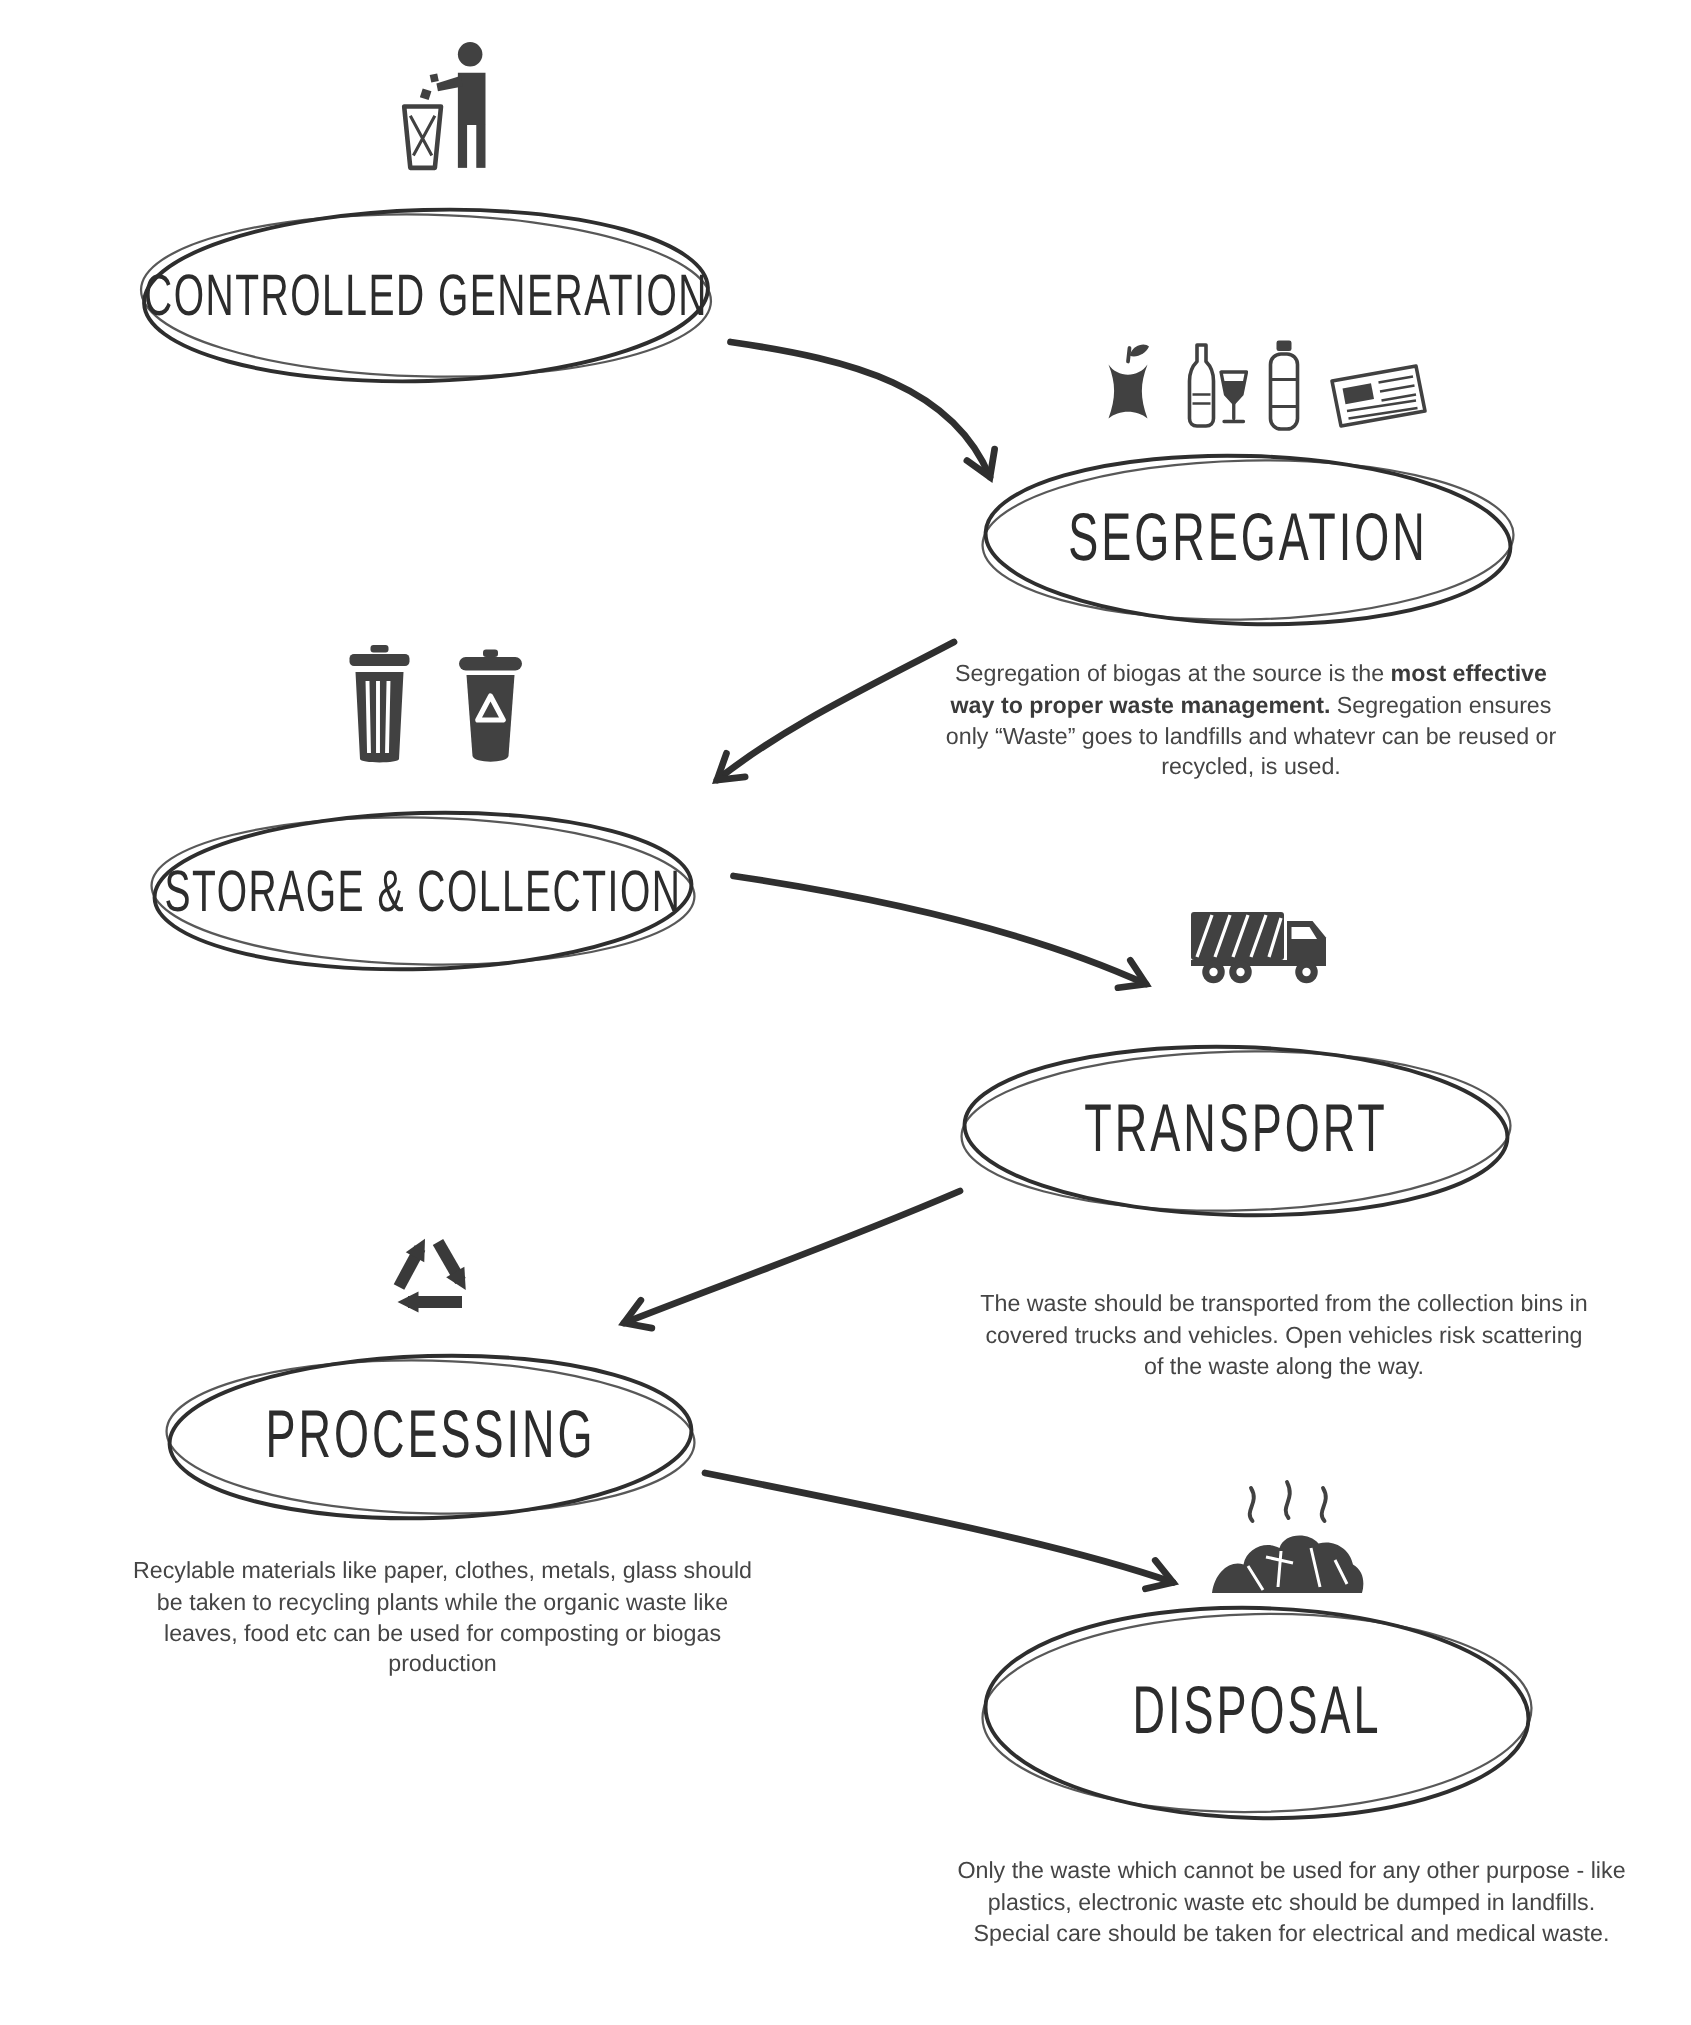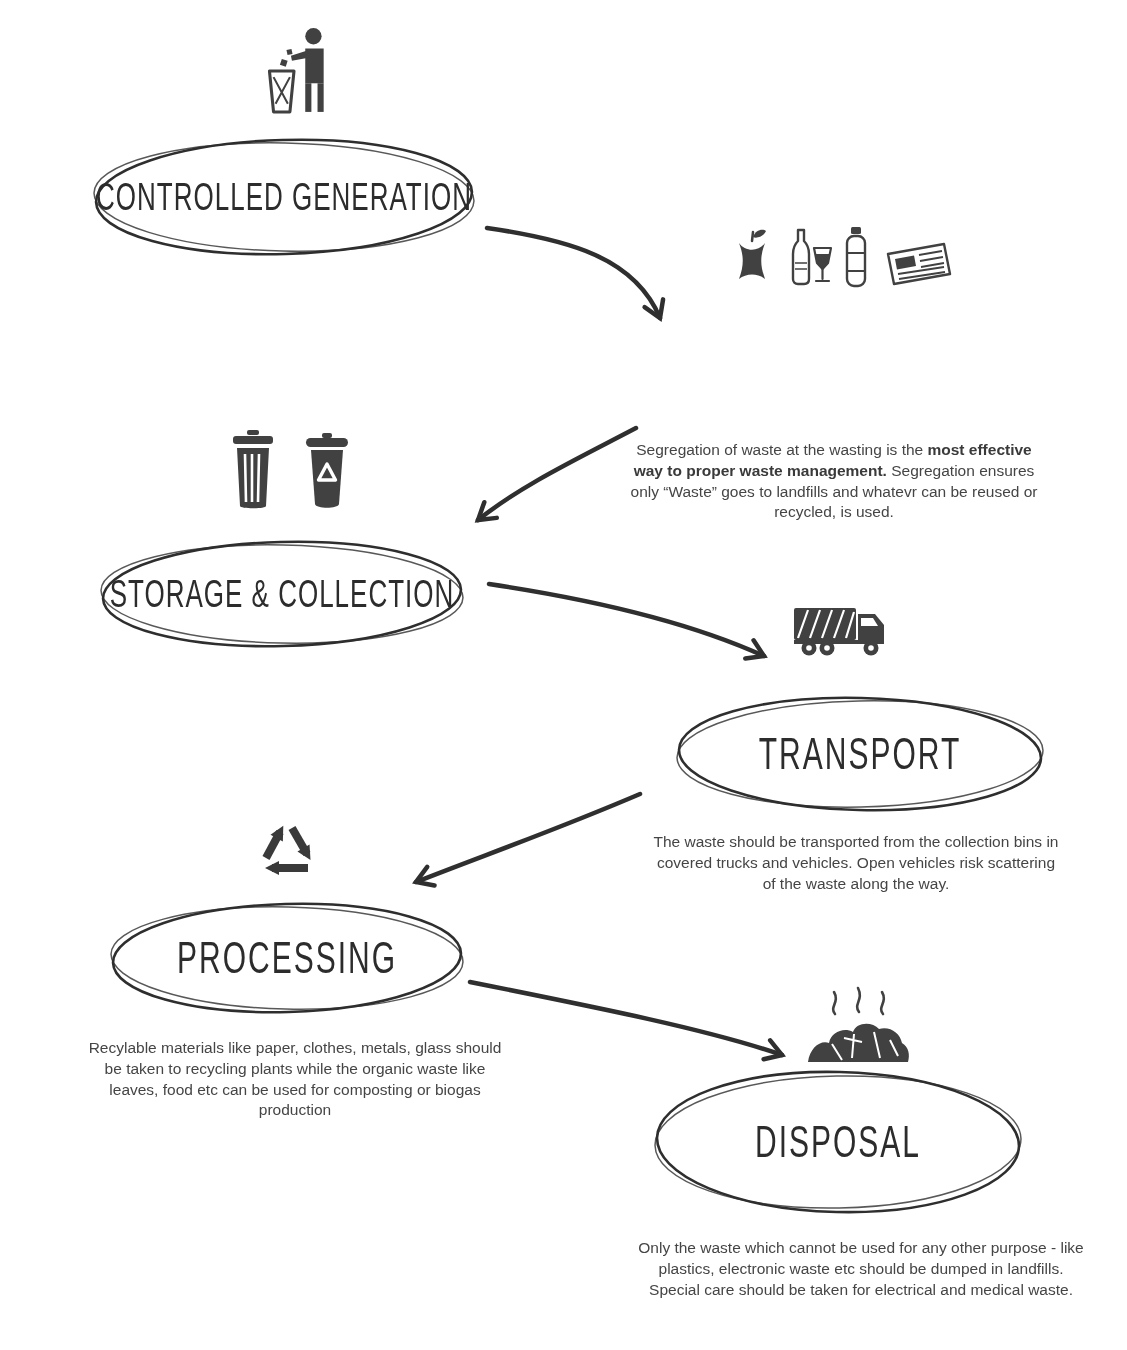--- a/index.html
+++ b/index.html
@@ -88,21 +88,28 @@
         <path d="M6,27 L22,27 M6,45 L22,45" stroke="#414141" stroke-width="2" fill="none"></path>
       </svg>
     </div>
     <div class="icon" style="left:884px;top:240px;width:76px;height:50px">
       <svg viewBox="0 0 76 50">
         <polygon points="4,14 60,4 66,34 10,44" fill="none" stroke="#414141" stroke-width="2.4" stroke-linejoin="round"></polygon>
         <polygon points="11,19 30,15.5 32,26 13,29.5" fill="#414141"></polygon>
         <path d="M35,15 L58,11 M36,21 L59,17 M37,27 L60,23 M14,34 L60,27 M15,39 L61,32" stroke="#414141" stroke-width="1.8" fill="none"></path>
       </svg>
     </div>
-    <p class="desc" style="left:628px;top:440px;width:412px"><span>Segregation of waste at the wasting is the </span><span class="b">most effective way to proper waste management.</span><span> Segregation ensures only “Waste” goes to landfills and whatevr can be reused or recycled, is used.</span></p>
+    <div class="bubble" style="left:650px;top:298px;width:364px;height:124px">
+      <svg class="sketch" viewBox="0 0 364 124" preserveAspectRatio="none">
+        <ellipse class="sk1" cx="182" cy="62" rx="175" ry="56" transform="rotate(1.6 182 62)"></ellipse>
+        <ellipse class="sk2" cx="182" cy="62" rx="177" ry="53" transform="rotate(-1.2 182 62)"></ellipse>
+      </svg>
+      <h2 class="title">SEGREGATION</h2>
+    </div>
+    <p class="desc" style="left:628px;top:440px;width:412px"><span>Segregation of biogas at the source is the </span><span class="b">most effective way to proper waste management.</span><span> Segregation ensures only “Waste” goes to landfills and whatevr can be reused or recycled, is used.</span></p>
   </section>
 
   <section class="node">
     <div class="icon" style="left:228px;top:428px;width:50px;height:84px">
       <svg viewBox="0 0 50 84">
         <rect x="19" y="2" width="12" height="5" rx="2" fill="#414141"></rect>
         <rect x="5" y="8" width="40" height="8" rx="3" fill="#414141"></rect>
         <path d="M9,20 L41,20 L38,78 C38,81 12,81 12,78 Z" fill="#414141"></path>
         <path d="M17,26 L18,74 M24,26 L24,74 M31,26 L30,74" stroke="#ffffff" stroke-width="2.6" fill="none"></path>
       </svg>
@@ -133,28 +140,28 @@
         <polygon points="69,18 81,18 86,26 69,26" fill="#ffffff"></polygon>
         <rect x="2" y="40" width="90" height="4" fill="#414141"></rect>
         <circle cx="17" cy="48" r="7.5" fill="#414141"></circle>
           <circle cx="17" cy="48" r="2.8" fill="#ffffff"></circle>
         <circle cx="35" cy="48" r="7.5" fill="#414141"></circle>
           <circle cx="35" cy="48" r="2.8" fill="#ffffff"></circle>
         <circle cx="79" cy="48" r="7.5" fill="#414141"></circle>
           <circle cx="79" cy="48" r="2.8" fill="#ffffff"></circle>
       </svg>
     </div>
-    <div class="bubble" style="left:672px;top:692px;width:376px;height:124px">
+    <div class="bubble" style="left:636px;top:692px;width:376px;height:124px">
       <svg class="sketch" viewBox="0 0 376 124" preserveAspectRatio="none">
         <ellipse class="sk1" cx="188" cy="62" rx="181" ry="56" transform="rotate(1.4 188 62)"></ellipse>
         <ellipse class="sk2" cx="188" cy="62" rx="183" ry="53" transform="rotate(-1.2 188 62)"></ellipse>
       </svg>
       <h2 class="title">TRANSPORT</h2>
     </div>
-    <p class="desc" style="left:652px;top:832px;width:408px">The waste should be transported from the collection bins in covered trucks and vehicles. Open vehicles risk scattering of the waste along the way.</p>
+    <p class="desc" style="left:652px;top:860px;width:408px">The waste should be transported from the collection bins in covered trucks and vehicles. Open vehicles risk scattering of the waste along the way.</p>
   </section>
 
   <section class="node">
     <div class="icon" style="left:246px;top:806px;width:80px;height:80px">
       <svg viewBox="0 0 80 80">
         <defs>
           <marker id="rah" markerUnits="userSpaceOnUse" markerWidth="18" markerHeight="18" refX="9" refY="9" orient="auto">
             <path d="M2,2 L16,9 L2,16 Z" fill="#3a3a3a"></path>
           </marker>
         </defs>

